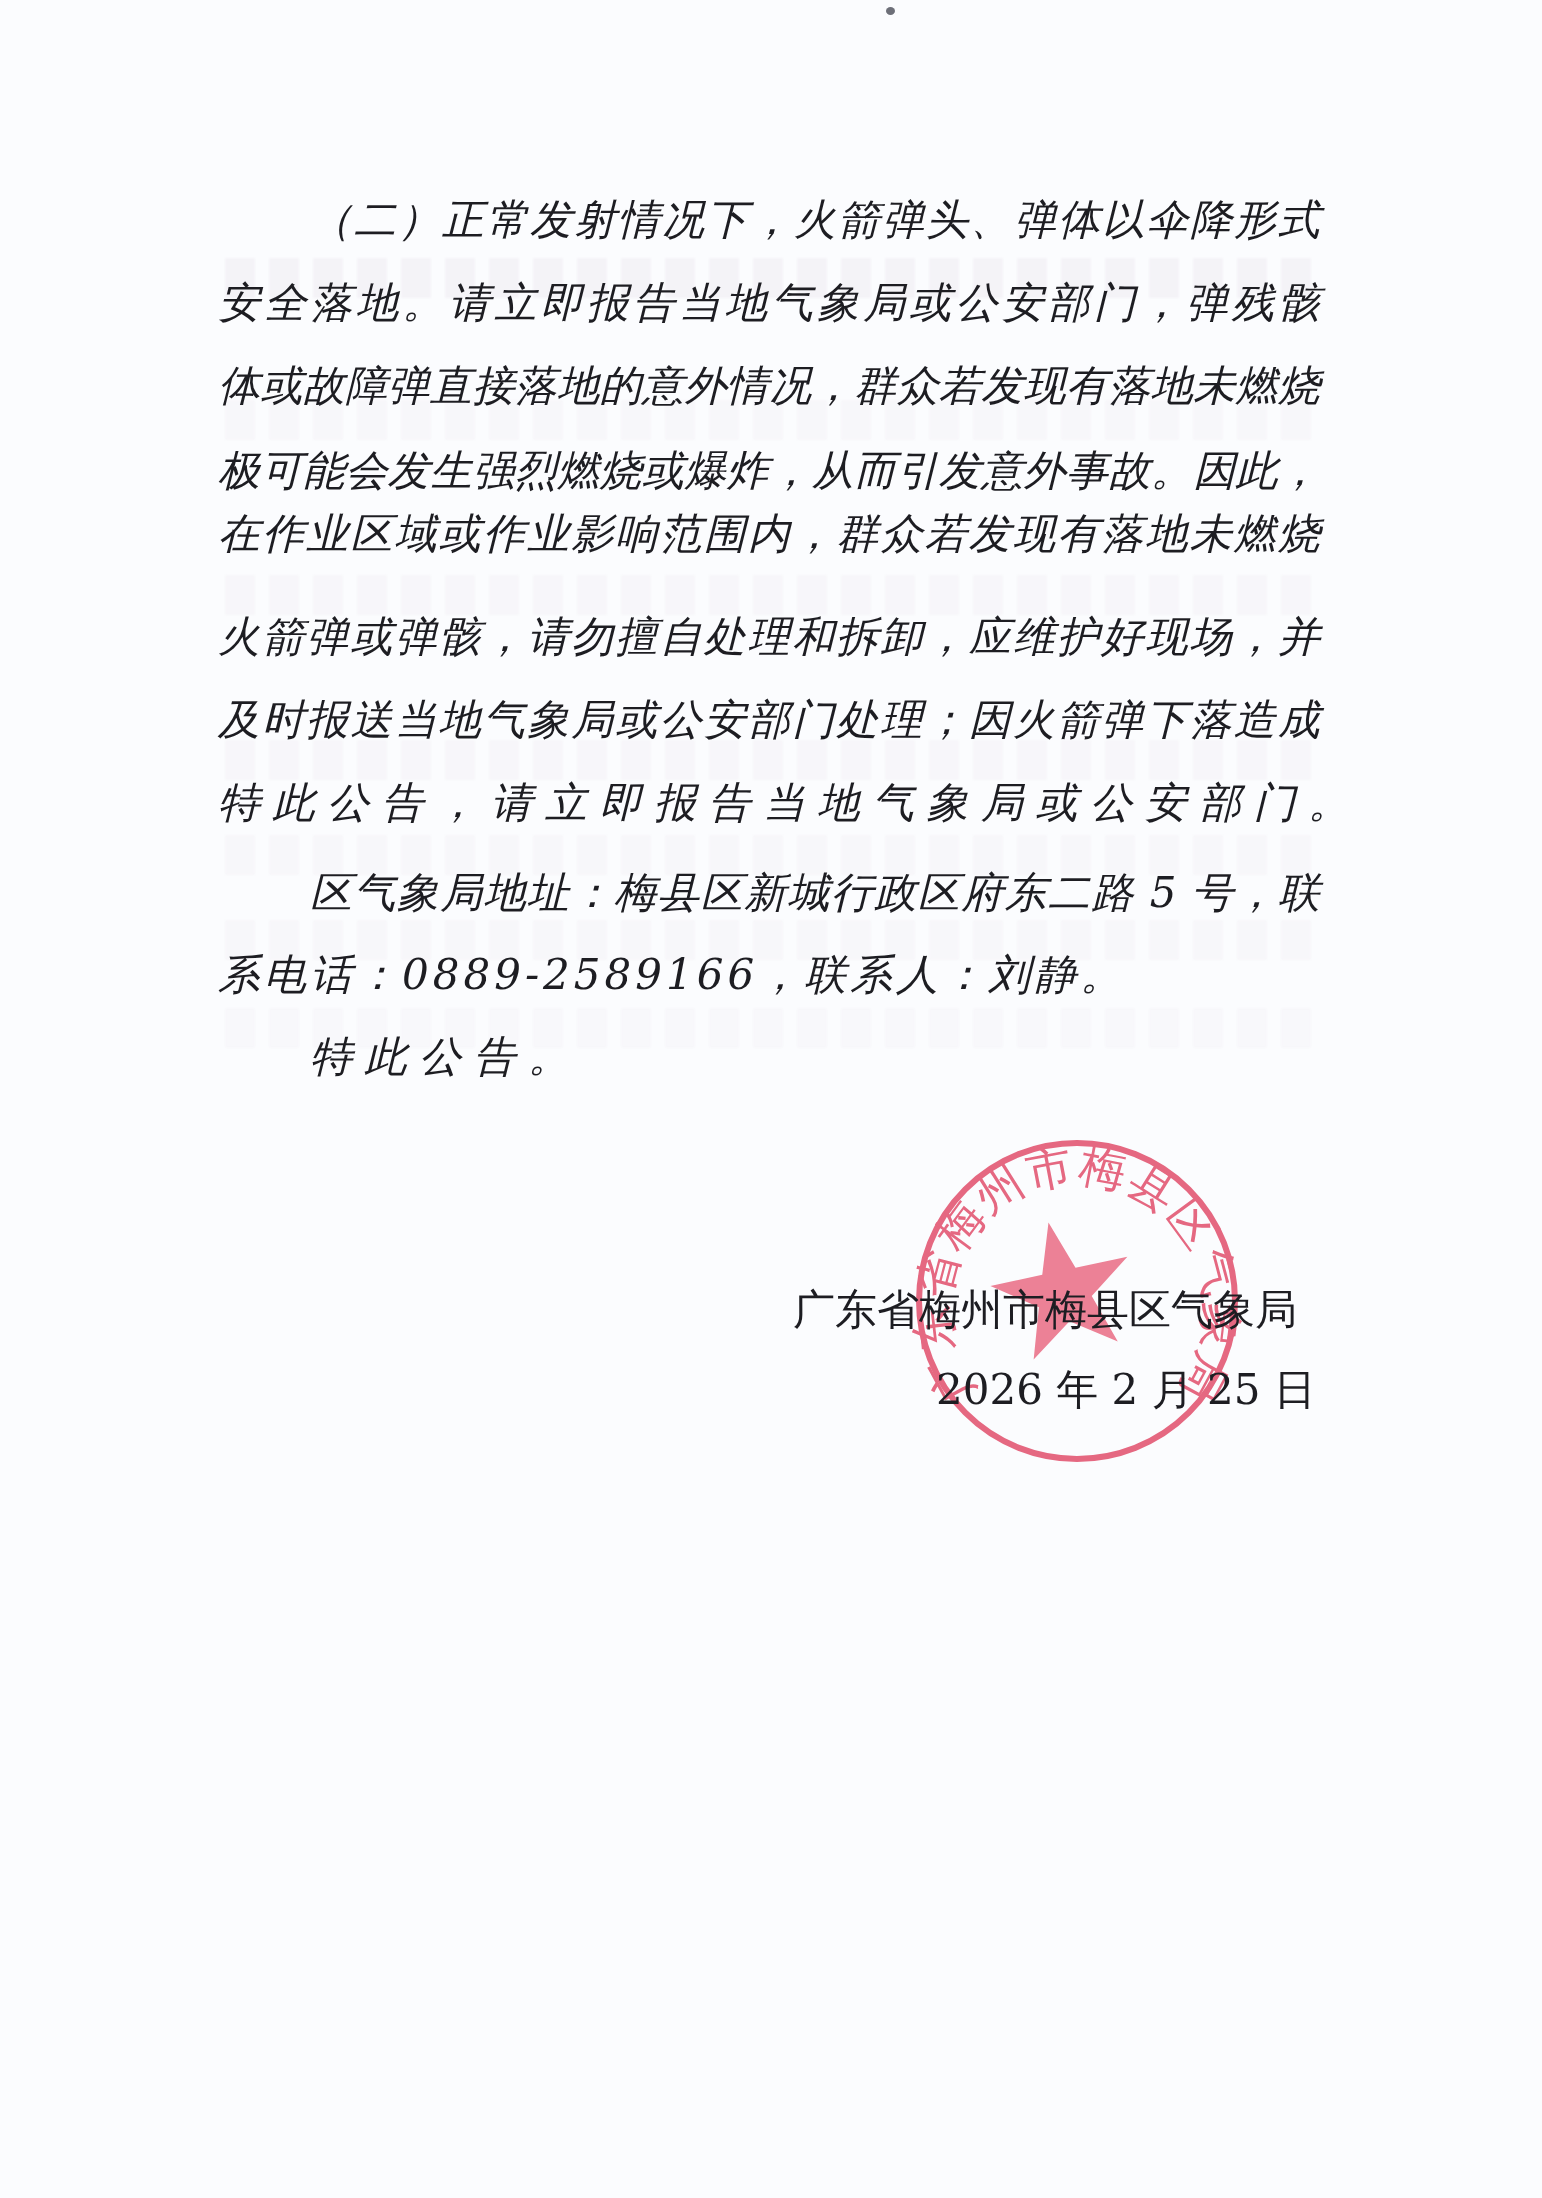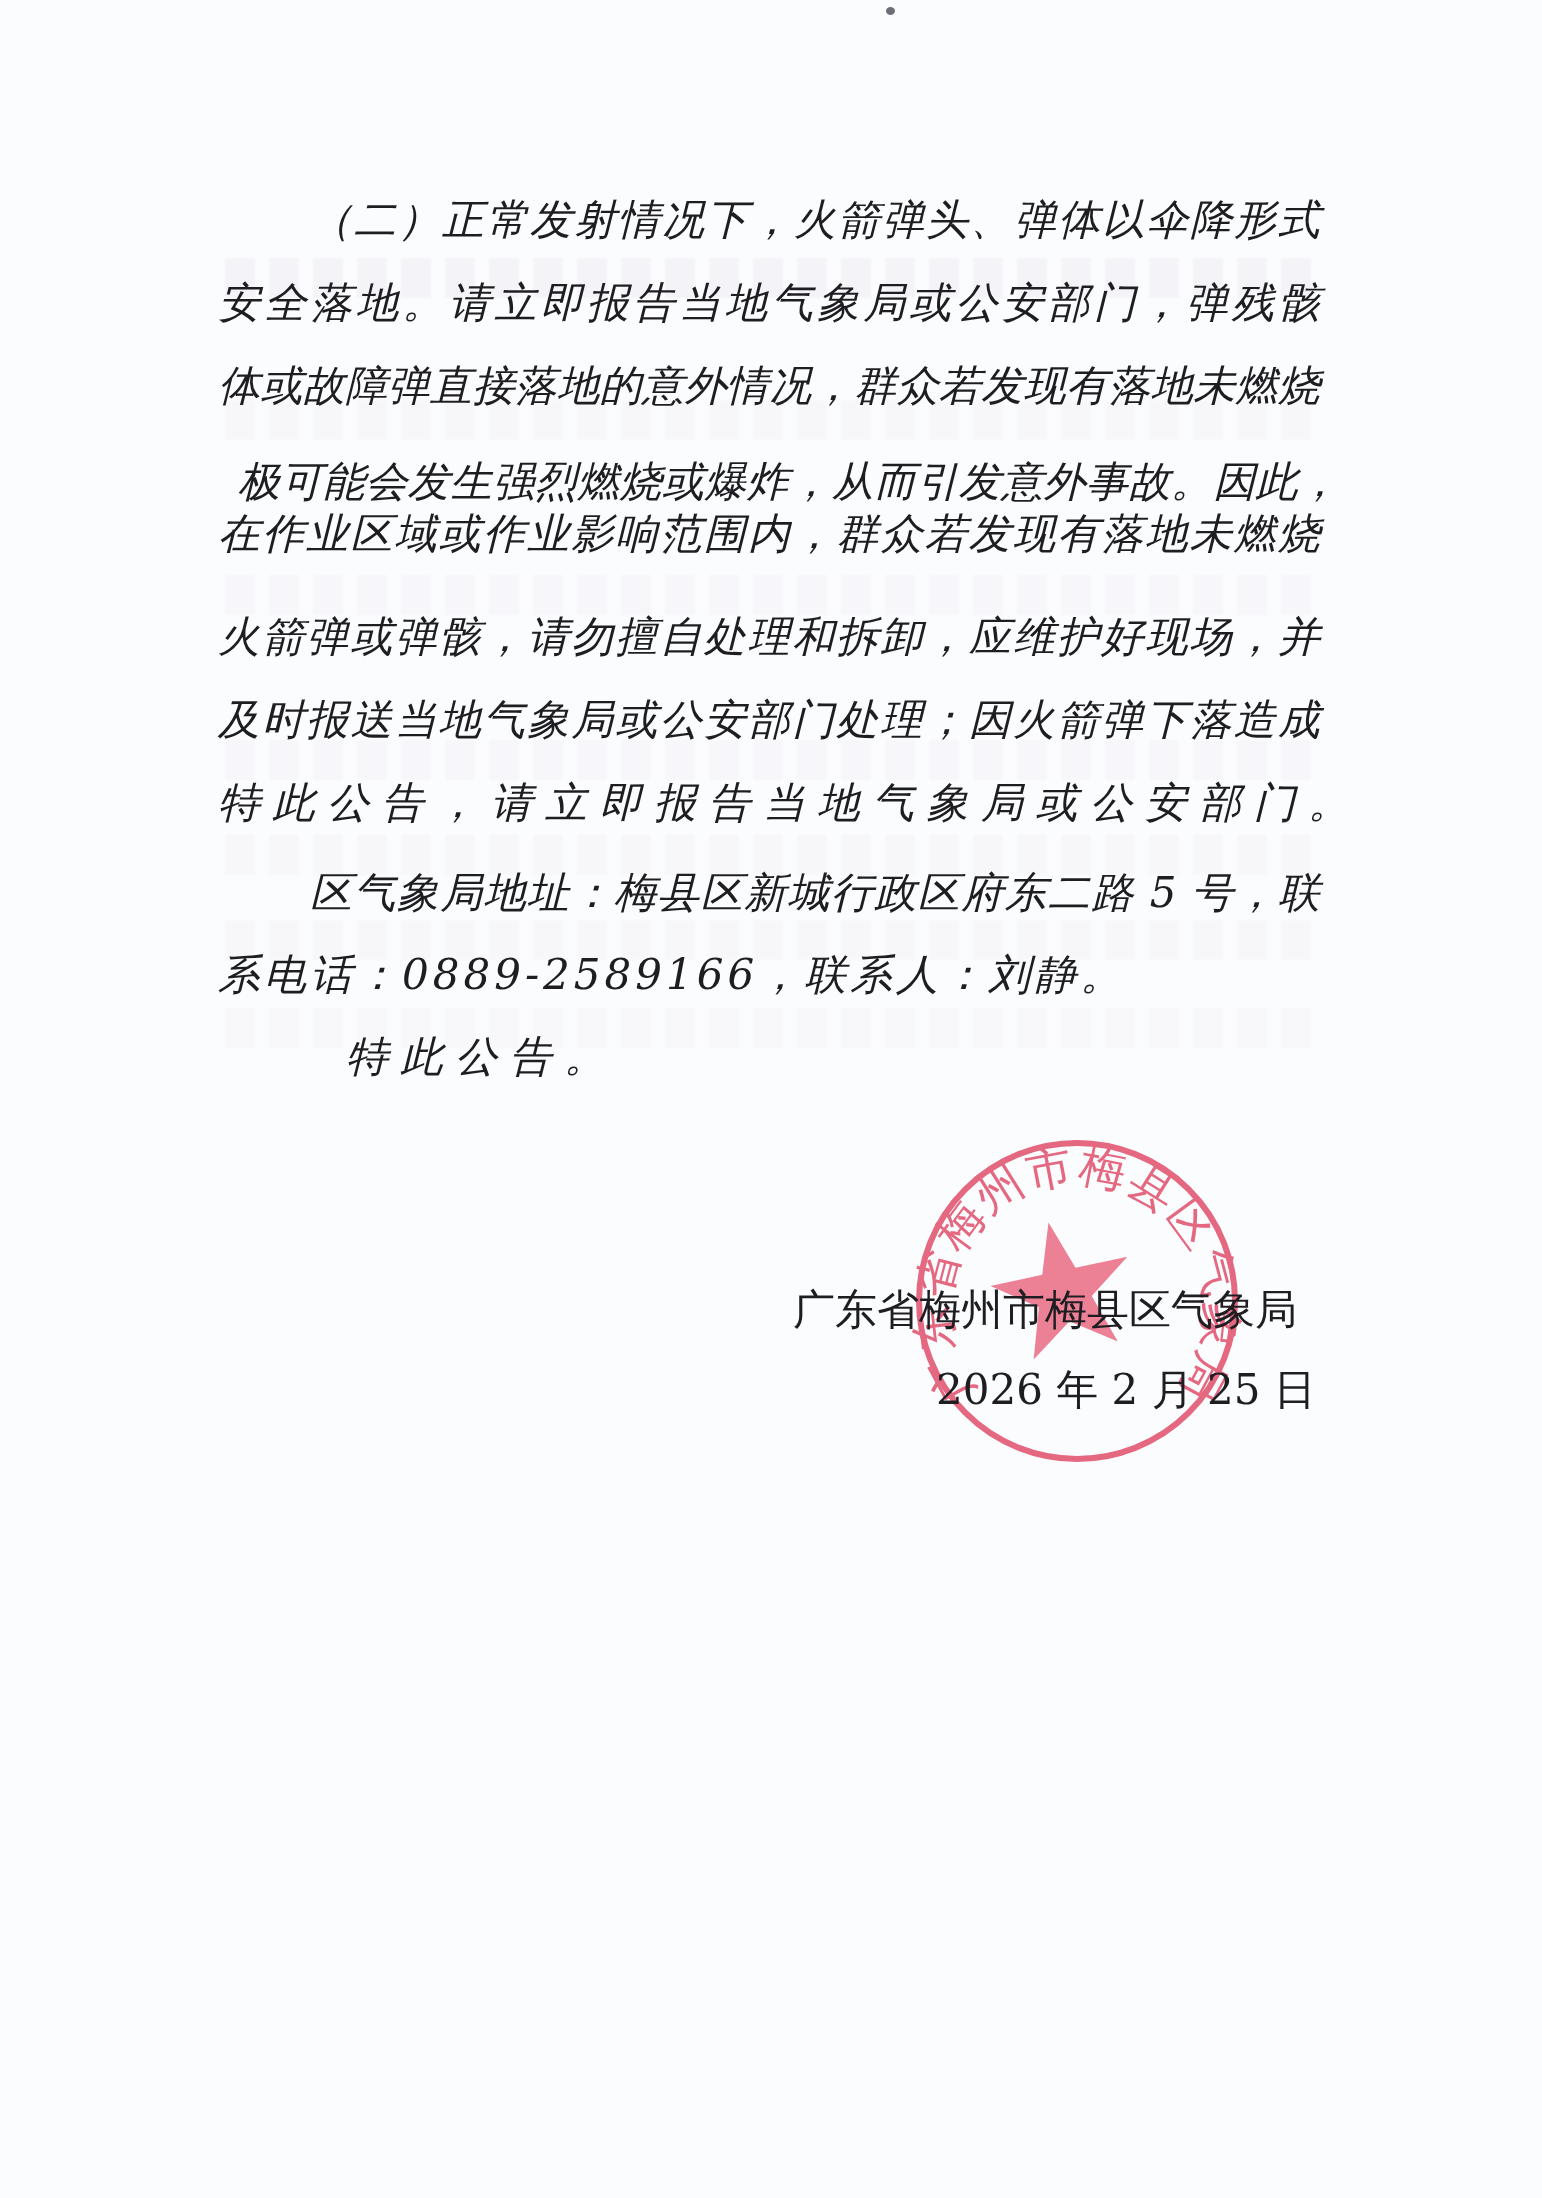--- a/index.html
+++ b/index.html
@@ -54,30 +54,30 @@
 <div class="bleed" style="top:740px; opacity:0.7;"></div>
 <div class="bleed" style="top:835px; opacity:0.6;"></div>
 <div class="bleed" style="top:920px; opacity:0.6;"></div>
 <div class="bleed" style="top:1008px; opacity:0.5;"></div>
 
 <div class="page">
 
   <div class="line indent" style="top:192px;">（二）正常发射情况下，火箭弹头、弹体以伞降形式</div>
   <div class="line" style="top:275px;">安全落地。请立即报告当地气象局或公安部门，弹残骸</div>
   <div class="line" style="top:358px;">体或故障弹直接落地的意外情况，群众若发现有落地未燃烧</div>
-  <div class="line" style="top:454px;margin-left:20px;">极可能会发生强烈燃烧或爆炸，从而引发意外事故。因此，</div>
+  <div class="line" style="top:443px;">极可能会发生强烈燃烧或爆炸，从而引发意外事故。因此，</div>
   <div class="line" style="top:506px;">在作业区域或作业影响范围内，群众若发现有落地未燃烧</div>
   <div class="line" style="top:609px;">火箭弹或弹骸，请勿擅自处理和拆卸，应维护好现场，并</div>
   <div class="line" style="top:692px;">及时报送当地气象局或公安部门处理；因火箭弹下落造成</div>
   <div class="line short" style="top:775px;">特此公告，请立即报告当地气象局或公安部门。</div>
 
   <div class="line indent" style="top:865px;">区气象局地址：梅县区新城行政区府东二路 5 号，联</div>
   <div class="line short" style="top:947px; letter-spacing:4px;">系电话：0889-2589166，联系人：刘静。</div>
 
-  <div class="line short indent" style="top:1029px;margin-left:36px;">特此公告。</div>
+  <div class="line short indent" style="top:1029px;">特此公告。</div>
 </div>
 
 <svg class="stamp" viewBox="0 0 330 330">
   <defs>
     <path id="sealArc" d="M 62,250 A 128,128 0 1,1 268,250" fill="none"></path>
   </defs>
   <circle cx="165" cy="165" r="158" fill="none" stroke="#e25470" stroke-width="6"></circle>
   <text font-family="DejaVu Serif, serif" font-size="46" fill="#e25470" letter-spacing="2">
     <textPath href="#sealArc" startOffset="50%" text-anchor="middle">广东省梅州市梅县区气象局</textPath>
   </text>

